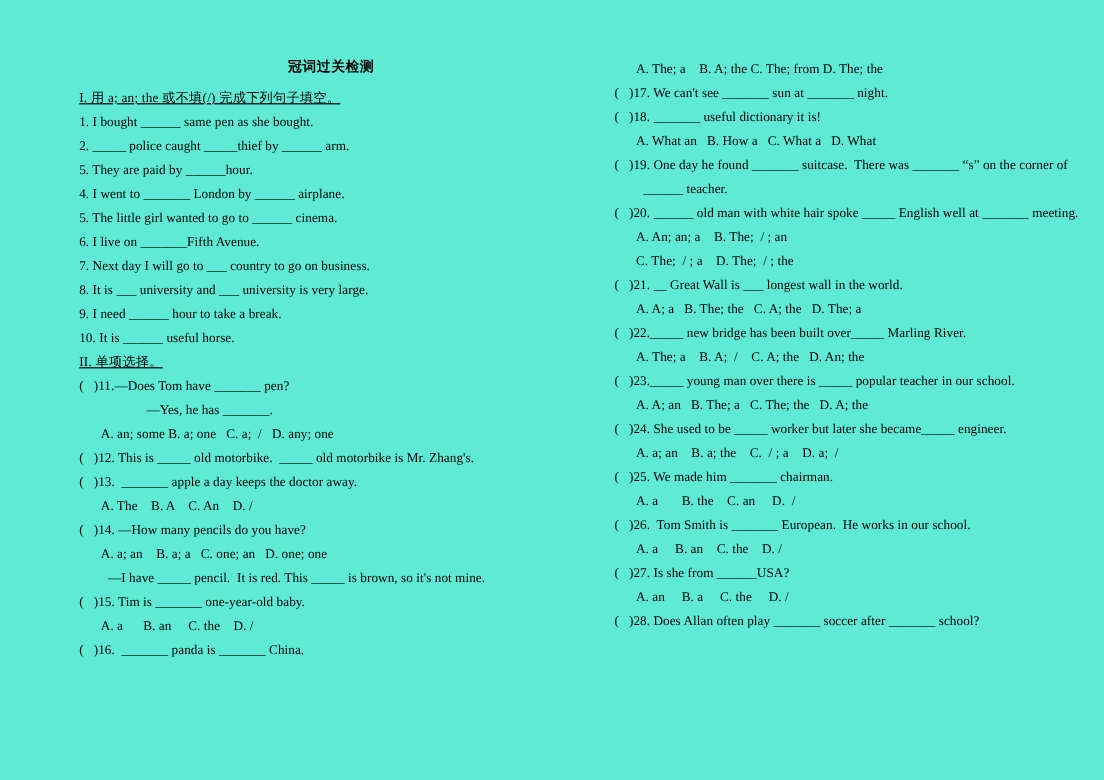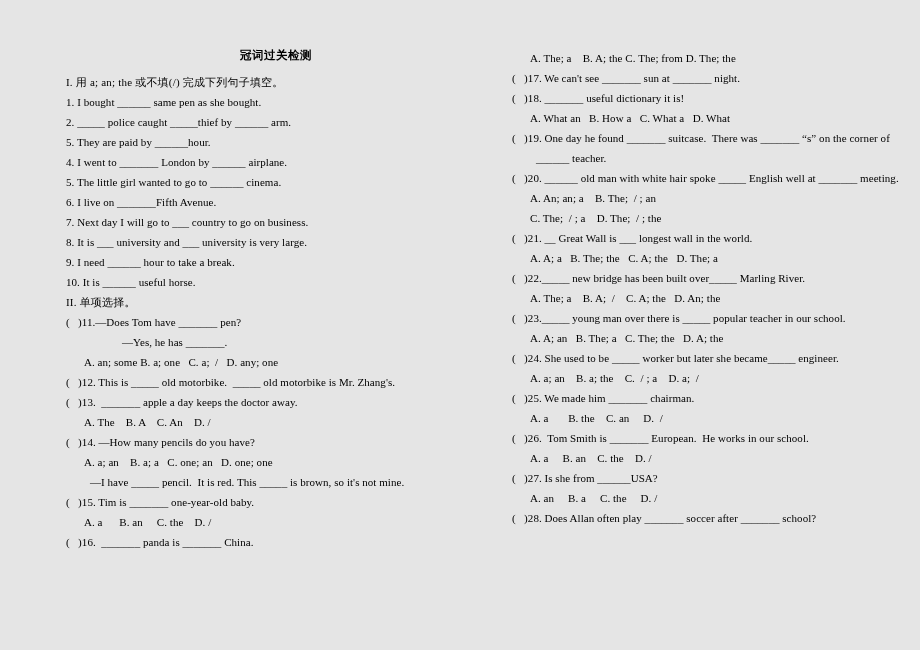--- a/index.html
+++ b/index.html
@@ -11,21 +11,21 @@
     width: 920px;
     height: 650px;
     font-family: "Liberation Serif", "DejaVu Serif", serif;
     color: #000000;
     overflow: hidden;
     position: relative;
   }
   #page {
     position: absolute;
     inset: 0;
-    background: #e5e5e5;
+    background: #5eead4;
   }
   .col {
     position: absolute;
     top: 48px;
   }
   #col-left {
     left: 66px;
     width: 400px;
   }
   #col-right {
@@ -51,20 +51,21 @@
     padding-left: 18px;
   }
   .ln.cont {
     padding-left: 24px;
   }
   .ln.cont-deep {
     padding-left: 56px;
   }
   .ln.sec {
     letter-spacing: 0.2px;
+    text-decoration: underline;
   }
 </style>
 </head>
 <body>
 
 <div id="page">
 
   <div class="col" id="col-left">
     <div class="doc-title">冠词过关检测</div>
 

